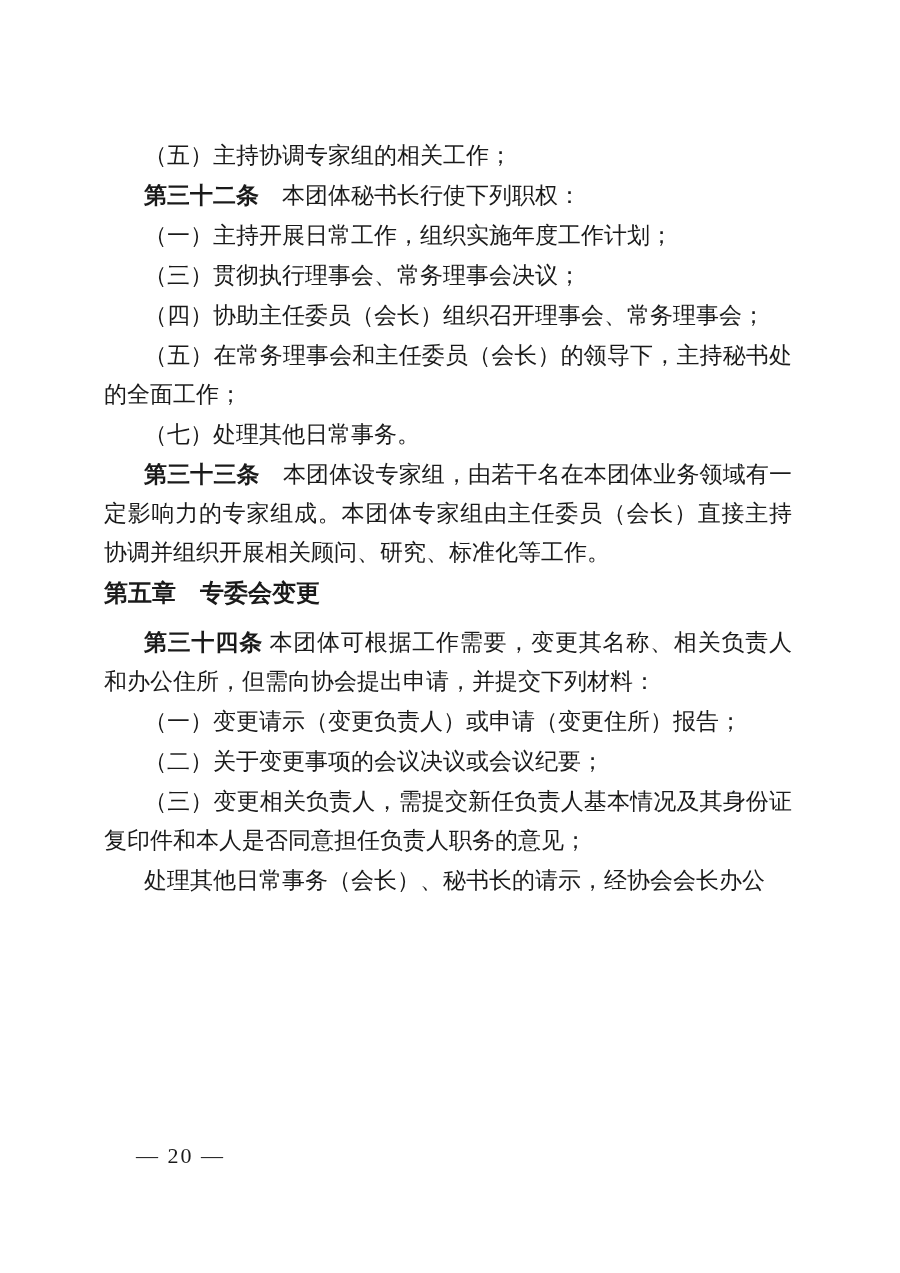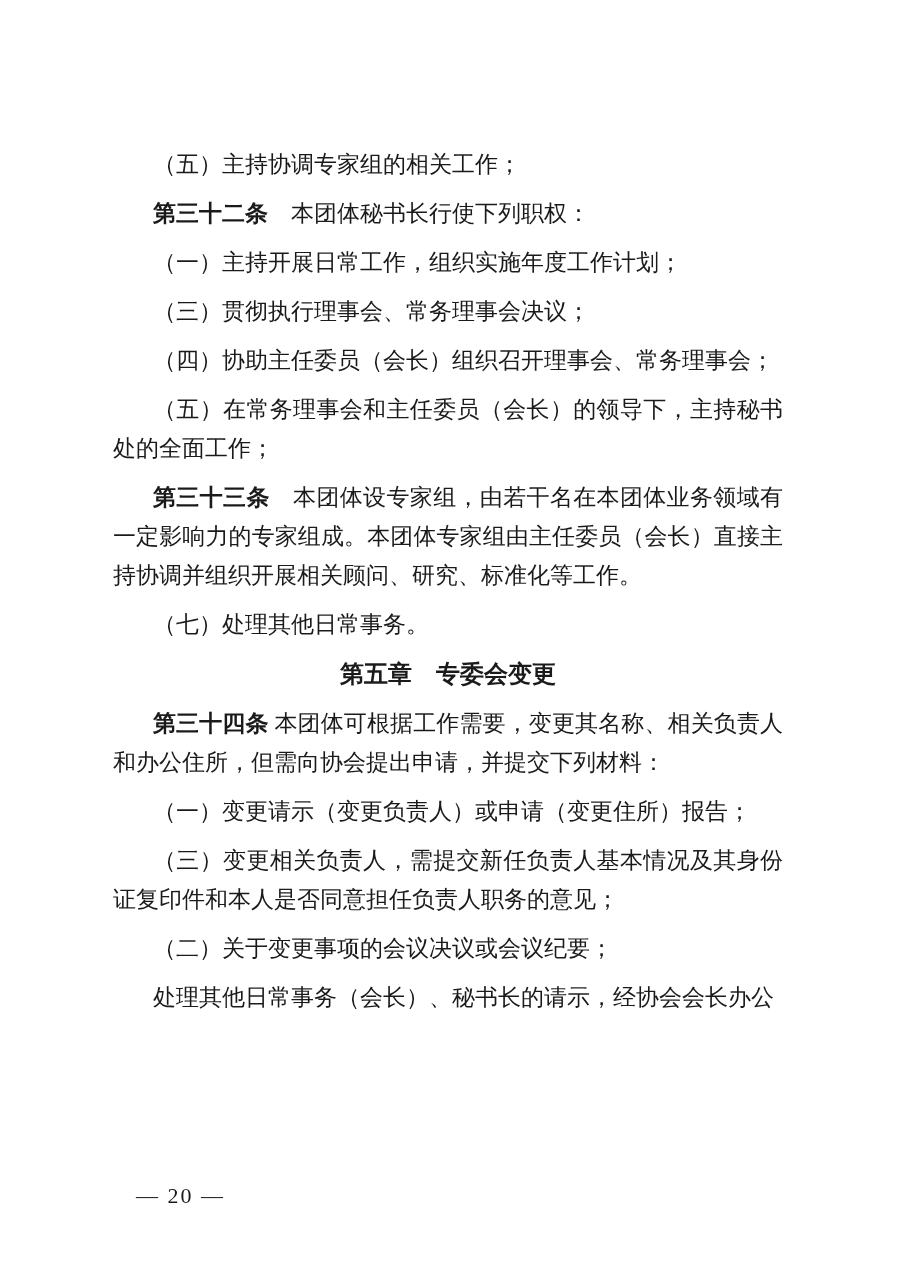--- a/index.html
+++ b/index.html
@@ -19,61 +19,60 @@
   .body-text {
     position: absolute;
     left: 103px;
     top: 135px;
     width: 690px;
     font-size: 23px;
     line-height: 39px;
     text-align: justify;
   }
   .body-text p {
-    margin: 10px;
+    margin: 1px;
     padding: 0;
     text-indent: 40px;
   }
   .body-text p b {
     font-weight: bold;
   }
   .body-text p.chapter {
     text-indent: 0;
-    text-align: center;
+    text-align: left;
     font-weight: bold;
     font-family: "Liberation Sans", "DejaVu Sans", sans-serif;
     font-size: 24px;
     margin-bottom: 11px;
   }
   .page-number {
     position: absolute;
     left: 136px;
     top: 1142px;
     font-size: 22px;
     line-height: 28px;
     color: #1a1a1a;
     letter-spacing: 2px;
     font-family: "Liberation Serif", "DejaVu Serif", serif;
-    margin-top: 40px;
   }
 </style>
 </head>
 <body>
 
 <div class="page">
   <div class="body-text">
       <p>（五）主持协调专家组的相关工作；</p>
       <p><b>第三十二条　</b>本团体秘书长行使下列职权：</p>
       <p>（一）主持开展日常工作，组织实施年度工作计划；</p>
       <p>（三）贯彻执行理事会、常务理事会决议；</p>
       <p>（四）协助主任委员（会长）组织召开理事会、常务理事会；</p>
       <p>（五）在常务理事会和主任委员（会长）的领导下，主持秘书处的全面工作；</p>
+      <p>（七）处理其他日常事务。</p>
       <p><b>第三十三条　</b>本团体设专家组，由若干名在本团体业务领域有一定影响力的专家组成。本团体专家组由主任委员（会长）直接主持协调并组织开展相关顾问、研究、标准化等工作。</p>
-      <p>（七）处理其他日常事务。</p>
       <p class="chapter">第五章　专委会变更</p>
       <p><b>第三十四条 </b>本团体可根据工作需要，变更其名称、相关负责人和办公住所，但需向协会提出申请，并提交下列材料：</p>
       <p>（一）变更请示（变更负责人）或申请（变更住所）报告；</p>
+      <p>（二）关于变更事项的会议决议或会议纪要；</p>
       <p>（三）变更相关负责人，需提交新任负责人基本情况及其身份证复印件和本人是否同意担任负责人职务的意见；</p>
-      <p>（二）关于变更事项的会议决议或会议纪要；</p>
       <p>处理其他日常事务（会长）、秘书长的请示，经协会会长办公</p>
     </div>
   <div class="page-number">— 20 —</div>
 </div>
 
 </body></html>

